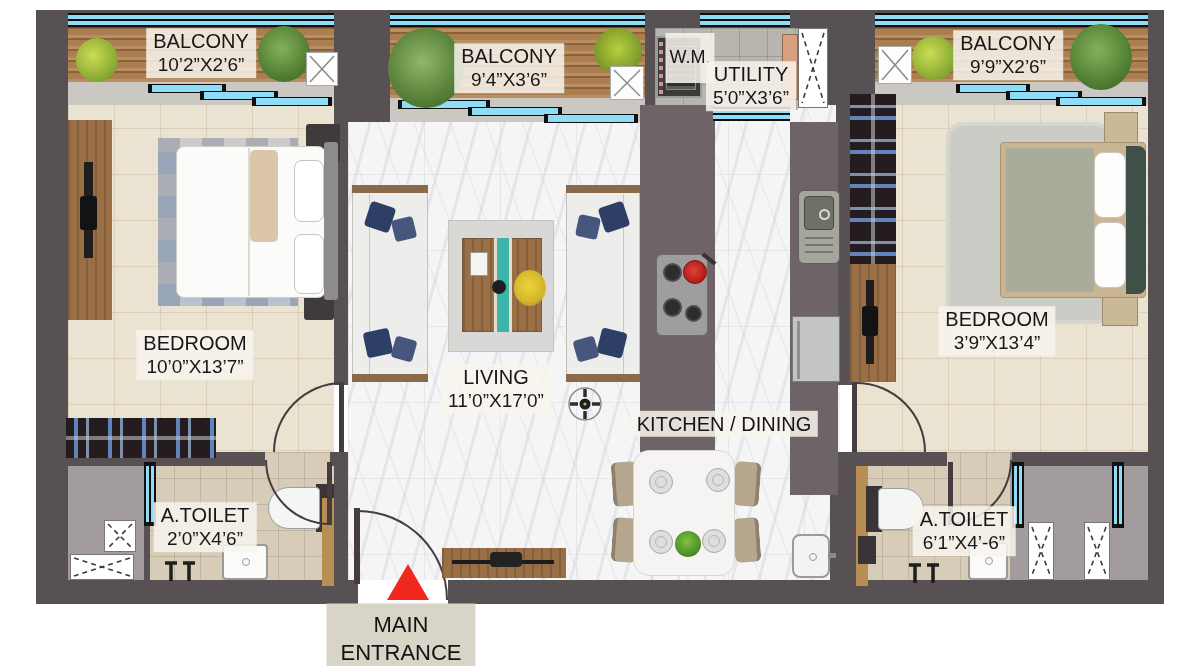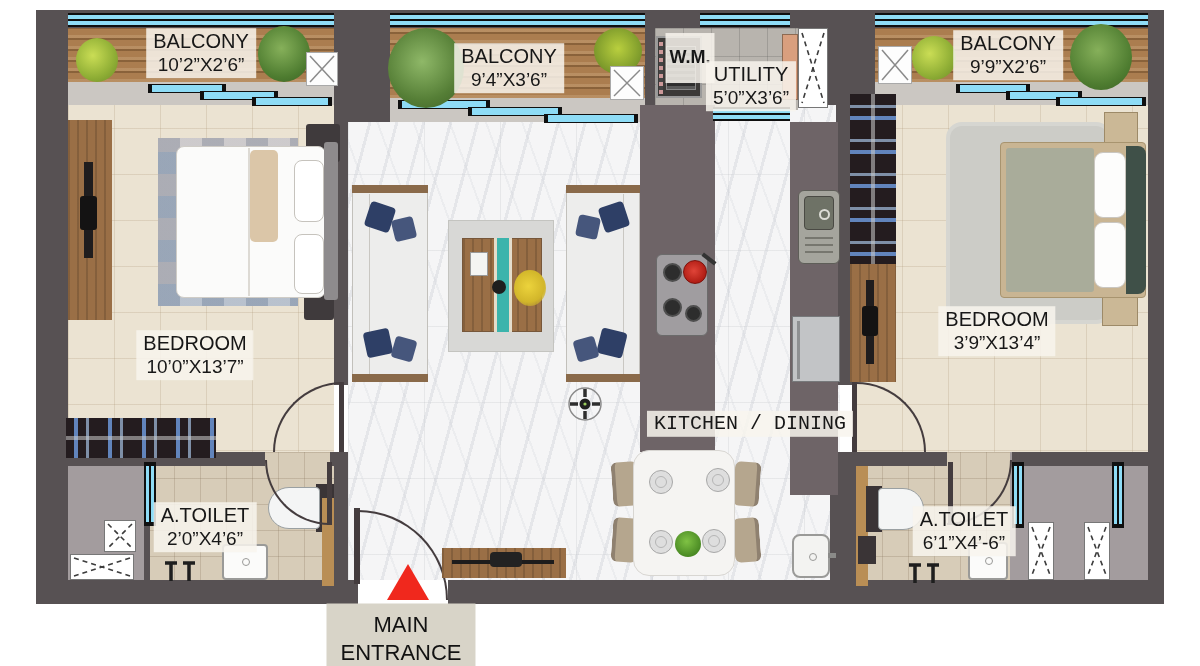--- a/index.html
+++ b/index.html
@@ -333,36 +333,40 @@
   <div class="arc" style="left:947px;top:460px;width:65px;height:65px;border-bottom-width:2.5px;border-right-width:2.5px;border-bottom-right-radius:100%;"></div>
 
   <div class="lbl" style="left:201px;top:53px;">
     <span class="nm">BALCONY</span>
     <span class="dm">10’2”X2’6”</span>
   </div>
   <div class="lbl" style="left:509px;top:68px;">
     <span class="nm">BALCONY</span>
     <span class="dm">9’4”X3’6”</span>
   </div>
-  <div class="lbl" style="left:690px;top:58px;padding:14px 4px;font-weight:bold;">
+  <div class="lbl" style="left:690px;top:58px;padding:14px 4px;">
     <span class="nm" style="font-size:18px;">W.M.</span>
   </div>
   <div class="lbl" style="left:751px;top:86px;text-align:center;">
     <span class="nm">UTILITY</span>
     <span class="dm">5’0”X3’6”</span>
   </div>
   <div class="lbl" style="left:1008px;top:55px;">
     <span class="nm">BALCONY</span>
     <span class="dm">9’9”X2’6”</span>
   </div>
   <div class="lbl" style="left:195px;top:355px;">
     <span class="nm">BEDROOM</span>
     <span class="dm">10’0”X13’7”</span>
   </div>
-  <div class="lbl" style="left:750px;top:424px;font-family:Liberation Mono, monospace;">
+  <div class="lbl" style="left:496px;top:389px;">
+    <span class="nm">LIVING</span>
+    <span class="dm">11’0”X17’0”</span>
+  </div>
+  <div class="lbl" style="left:724px;top:424px;">
     <span class="nm">KITCHEN / DINING</span>
   </div>
   <div class="lbl" style="left:997px;top:331px;">
     <span class="nm">BEDROOM</span>
     <span class="dm">3’9”X13’4”</span>
   </div>
   <div class="lbl" style="left:205px;top:527px;">
     <span class="nm">A.TOILET</span>
     <span class="dm">2’0”X4’6”</span>
   </div>

